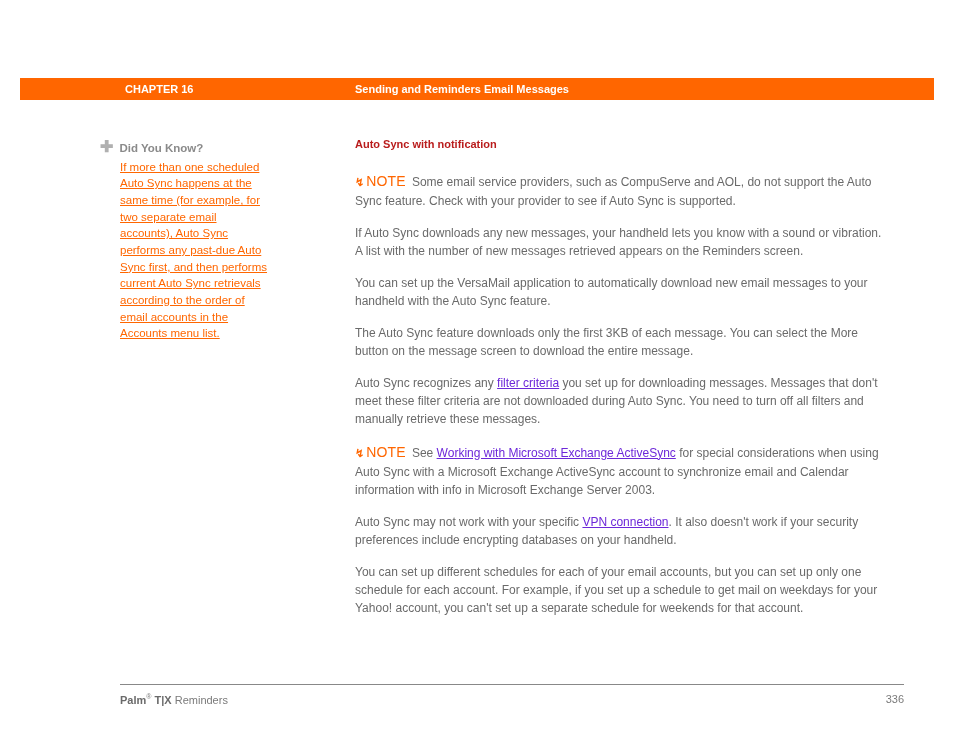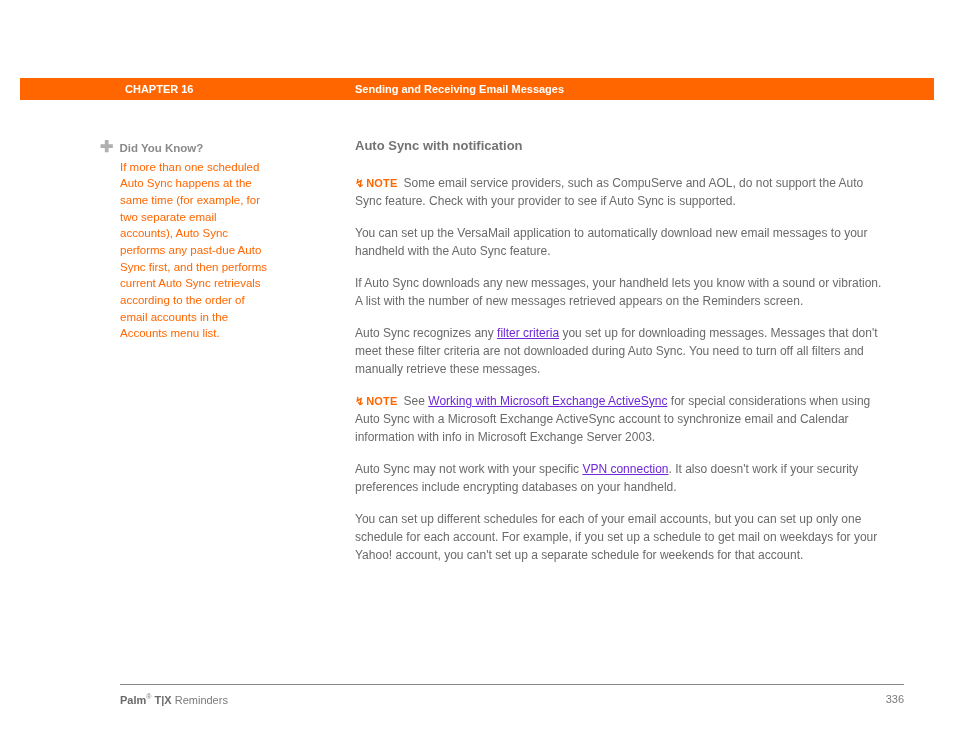--- a/index.html
+++ b/index.html
@@ -60,56 +60,57 @@
     top: -1px;
   }
   .sidebar .dyk-title {
     color: #8a8a8a;
     font-weight: bold;
   }
   .sidebar .dyk-body {
     color: #ff6600;
     margin-left: 20px;
     margin-top: 2px;
+    text-decoration: underline;
   }
   
   .main {
     position: absolute;
     top: 136px;
     left: 355px;
     width: 535px;
     font-size: 12px;
     line-height: 1.5;
     color: #6a6a6a;
   }
   .main h2 {
-    color: #737373;
+    color: #b91c1c;
     font-weight: bold;
-    font-size: 13px;
+    font-size: 11px;
     margin-bottom: 18px;
   }
   .main h2.second {
     margin-top: 22px;
     margin-bottom: 10px;
   }
   .main p {
     margin-bottom: 14px;
   }
   .note-icon {
     display: inline-block;
     color: #ff6600;
     font-weight: bold;
     font-size: 11px;
     margin-right: 2px;
     vertical-align: baseline;
   }
   .note-label {
     color: #ff6600;
-    font-weight: bold;
-    font-size: 11px;
+    font-weight: normal;
+    font-size: 14px;
     letter-spacing: 0.2px;
     margin-right: 6px;
   }
   .link {
     color: #6d28d9;
     font-weight: normal;
     text-decoration: underline;
     cursor: pointer;
   }
   
@@ -134,40 +135,41 @@
   .footer .brand b { font-weight: bold; color: #6a6a6a; }
   .footer .brand sup { font-size: 7px; vertical-align: super; }
 </style>
 </head>
 <body>
 
 <div class="page">
 
   <div class="header-bar">
     <span class="chapter-label">CHAPTER 16</span>
-    <span class="chapter-title">Sending and Receiving Email Messages</span>
+    <span class="chapter-title">Sending and Reminders Email Messages</span>
   </div>
 
   <div class="sidebar">
     <div class="dyk-row">
       <span class="dyk-icon">✚</span>
       <span class="dyk-title">Did You Know?</span>
     </div>
     <div class="dyk-body">If more than one scheduled Auto Sync happens at the same time (for example, for two separate email accounts), Auto Sync performs any past-due Auto Sync first, and then performs current Auto Sync retrievals according to the order of email accounts in the Accounts menu list.</div>
   </div>
 
   <div class="main">
     <h2>Auto Sync with notification</h2>
 
     <p>
       <span class="note-icon">↯</span><span class="note-label">NOTE</span><span>Some email service providers, such as CompuServe and AOL, do not support the Auto Sync feature. Check with your provider to see if Auto Sync is supported.</span>
     </p>
 
+    <p>If Auto Sync downloads any new messages, your handheld lets you know with a sound or vibration. A list with the number of new messages retrieved appears on the Reminders screen.</p>
     <p>You can set up the VersaMail application to automatically download new email messages to your handheld with the Auto Sync feature.</p>
-    <p>If Auto Sync downloads any new messages, your handheld lets you know with a sound or vibration. A list with the number of new messages retrieved appears on the Reminders screen.</p>
+    <p>The Auto Sync feature downloads only the first 3KB of each message. You can select the More button on the message screen to download the entire message.</p>
 
     <p>
       <span>Auto Sync recognizes any </span><span class="link">filter criteria</span><span> you set up for downloading messages. Messages that don't meet these filter criteria are not downloaded during Auto Sync. You need to turn off all filters and manually retrieve these messages.</span>
     </p>
 
     <p>
       <span class="note-icon">↯</span><span class="note-label">NOTE</span><span>See </span><span class="link">Working with Microsoft Exchange ActiveSync</span><span> for special considerations when using Auto Sync with a Microsoft Exchange ActiveSync account to synchronize email and Calendar information with info in Microsoft Exchange Server 2003.</span>
     </p>
 
 

